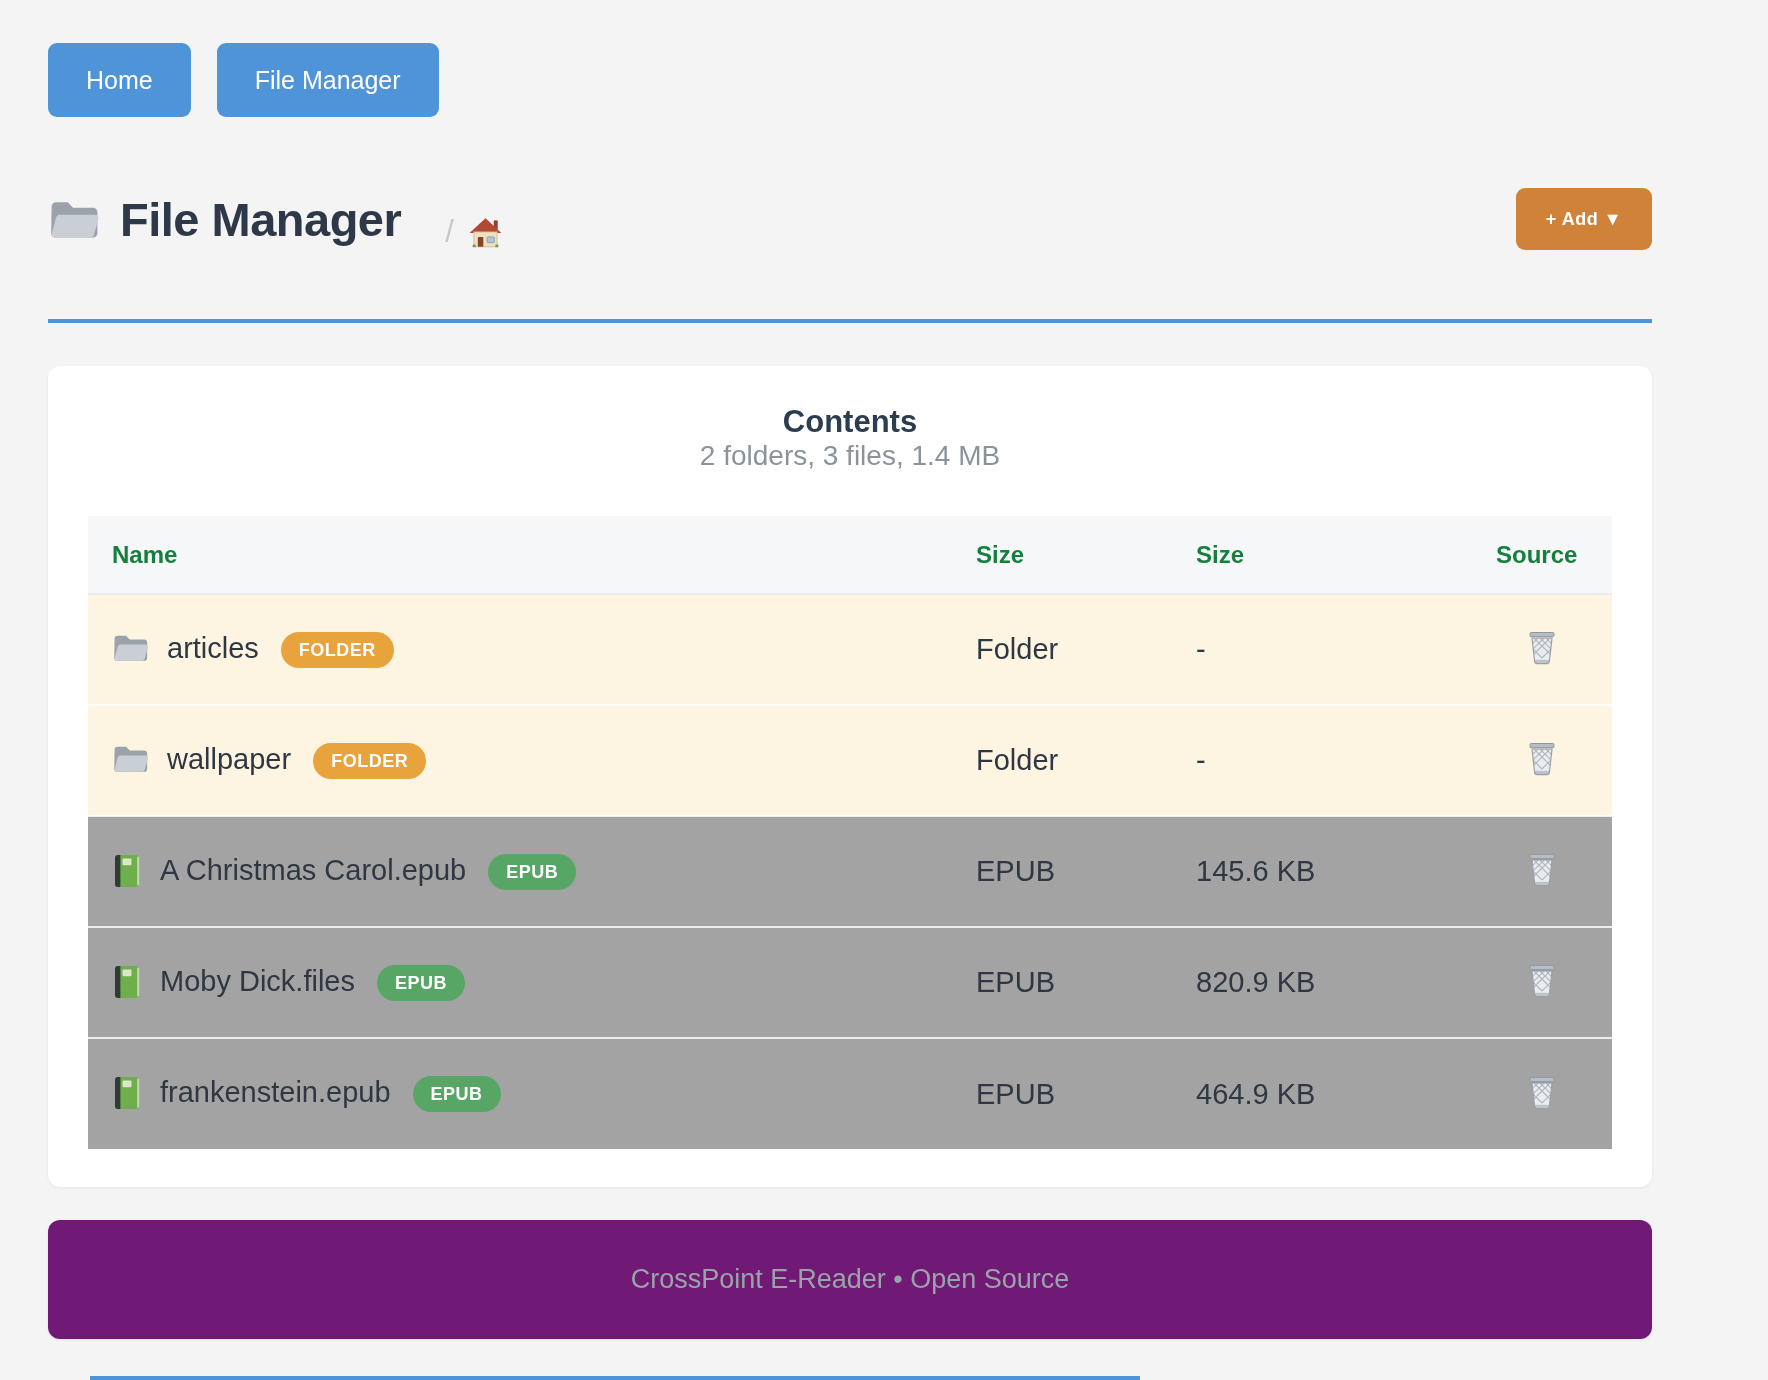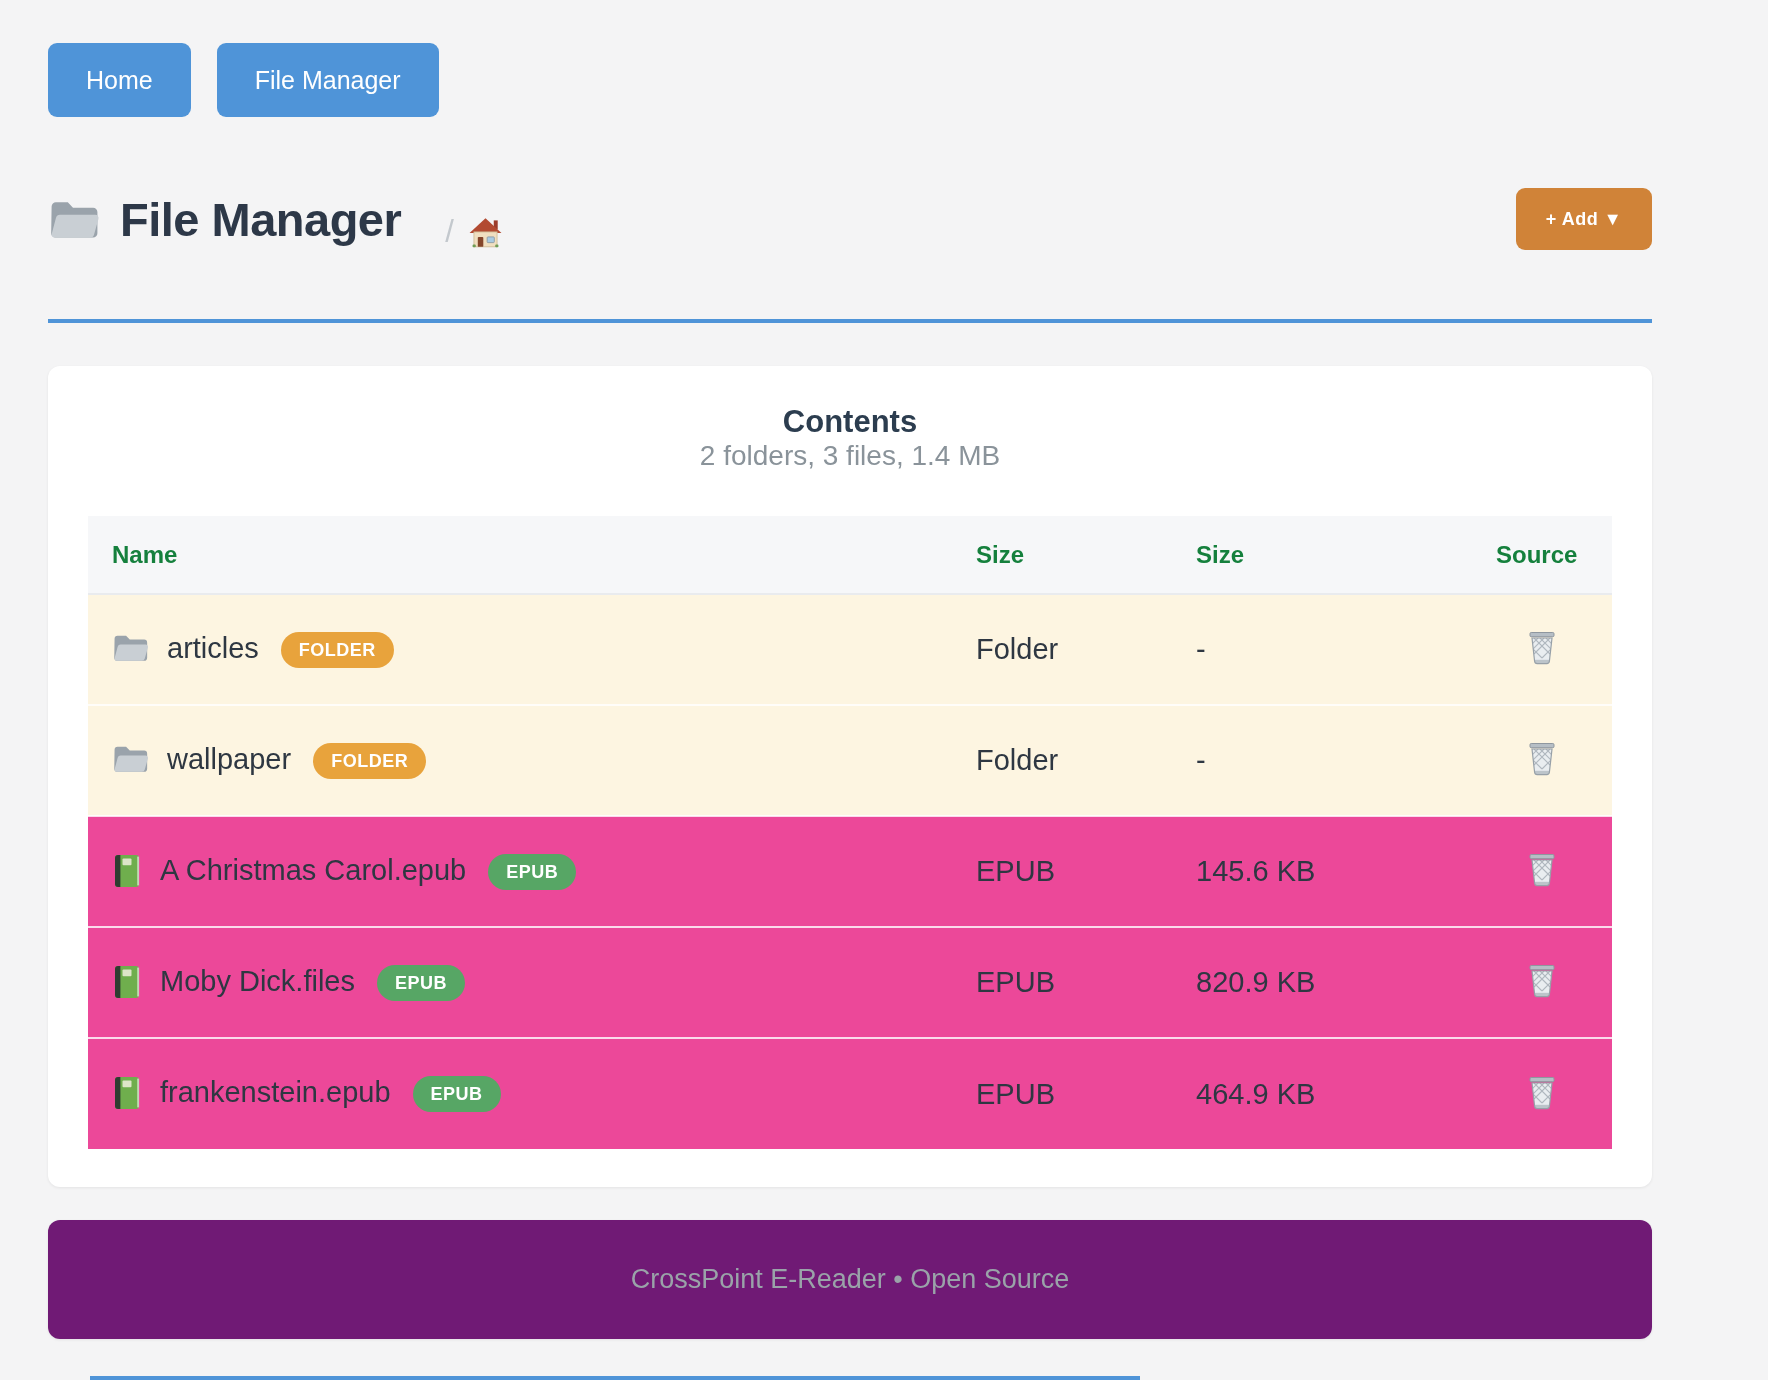--- a/index.html
+++ b/index.html
@@ -52,21 +52,21 @@
   col.c-name { width: 864px; } col.c-type { width: 220px; }
   col.c-size { width: 300px; } col.c-actions { width: 140px; }
   thead th {
     background: #f6f7f9; height: 78px;
     font-size: 24px; color: #15803d; font-weight: bold;
     text-align: left; padding: 0 0 0 24px;
     border-bottom: 2px solid #e9ebee;
   }
   tbody td { height: 111px; padding: 0 0 0 24px; font-size: 29px; color: #2e3742; }
   tbody tr.kind-folder { background: #fdf5e1; }
-  tbody tr.kind-epub  { background: #ec4899; }
+  tbody tr.kind-epub  { background: #a3a3a3; }
   tbody tr + tr td { border-top: 2px solid rgba(255,255,255,.8); }
 
   .name-wrap { display: flex; align-items: flex-start; gap: 18px; }
   .file-name { white-space: nowrap; }
   .badge {
     border-radius: 999px; color: #fff; font-weight: bold;
     font-size: 18px; padding: 8px 18px 7px; letter-spacing: .5px;
     margin-left: 4px; white-space: nowrap;
   }
   .kind-folder .badge { background: #e8a33c; }

